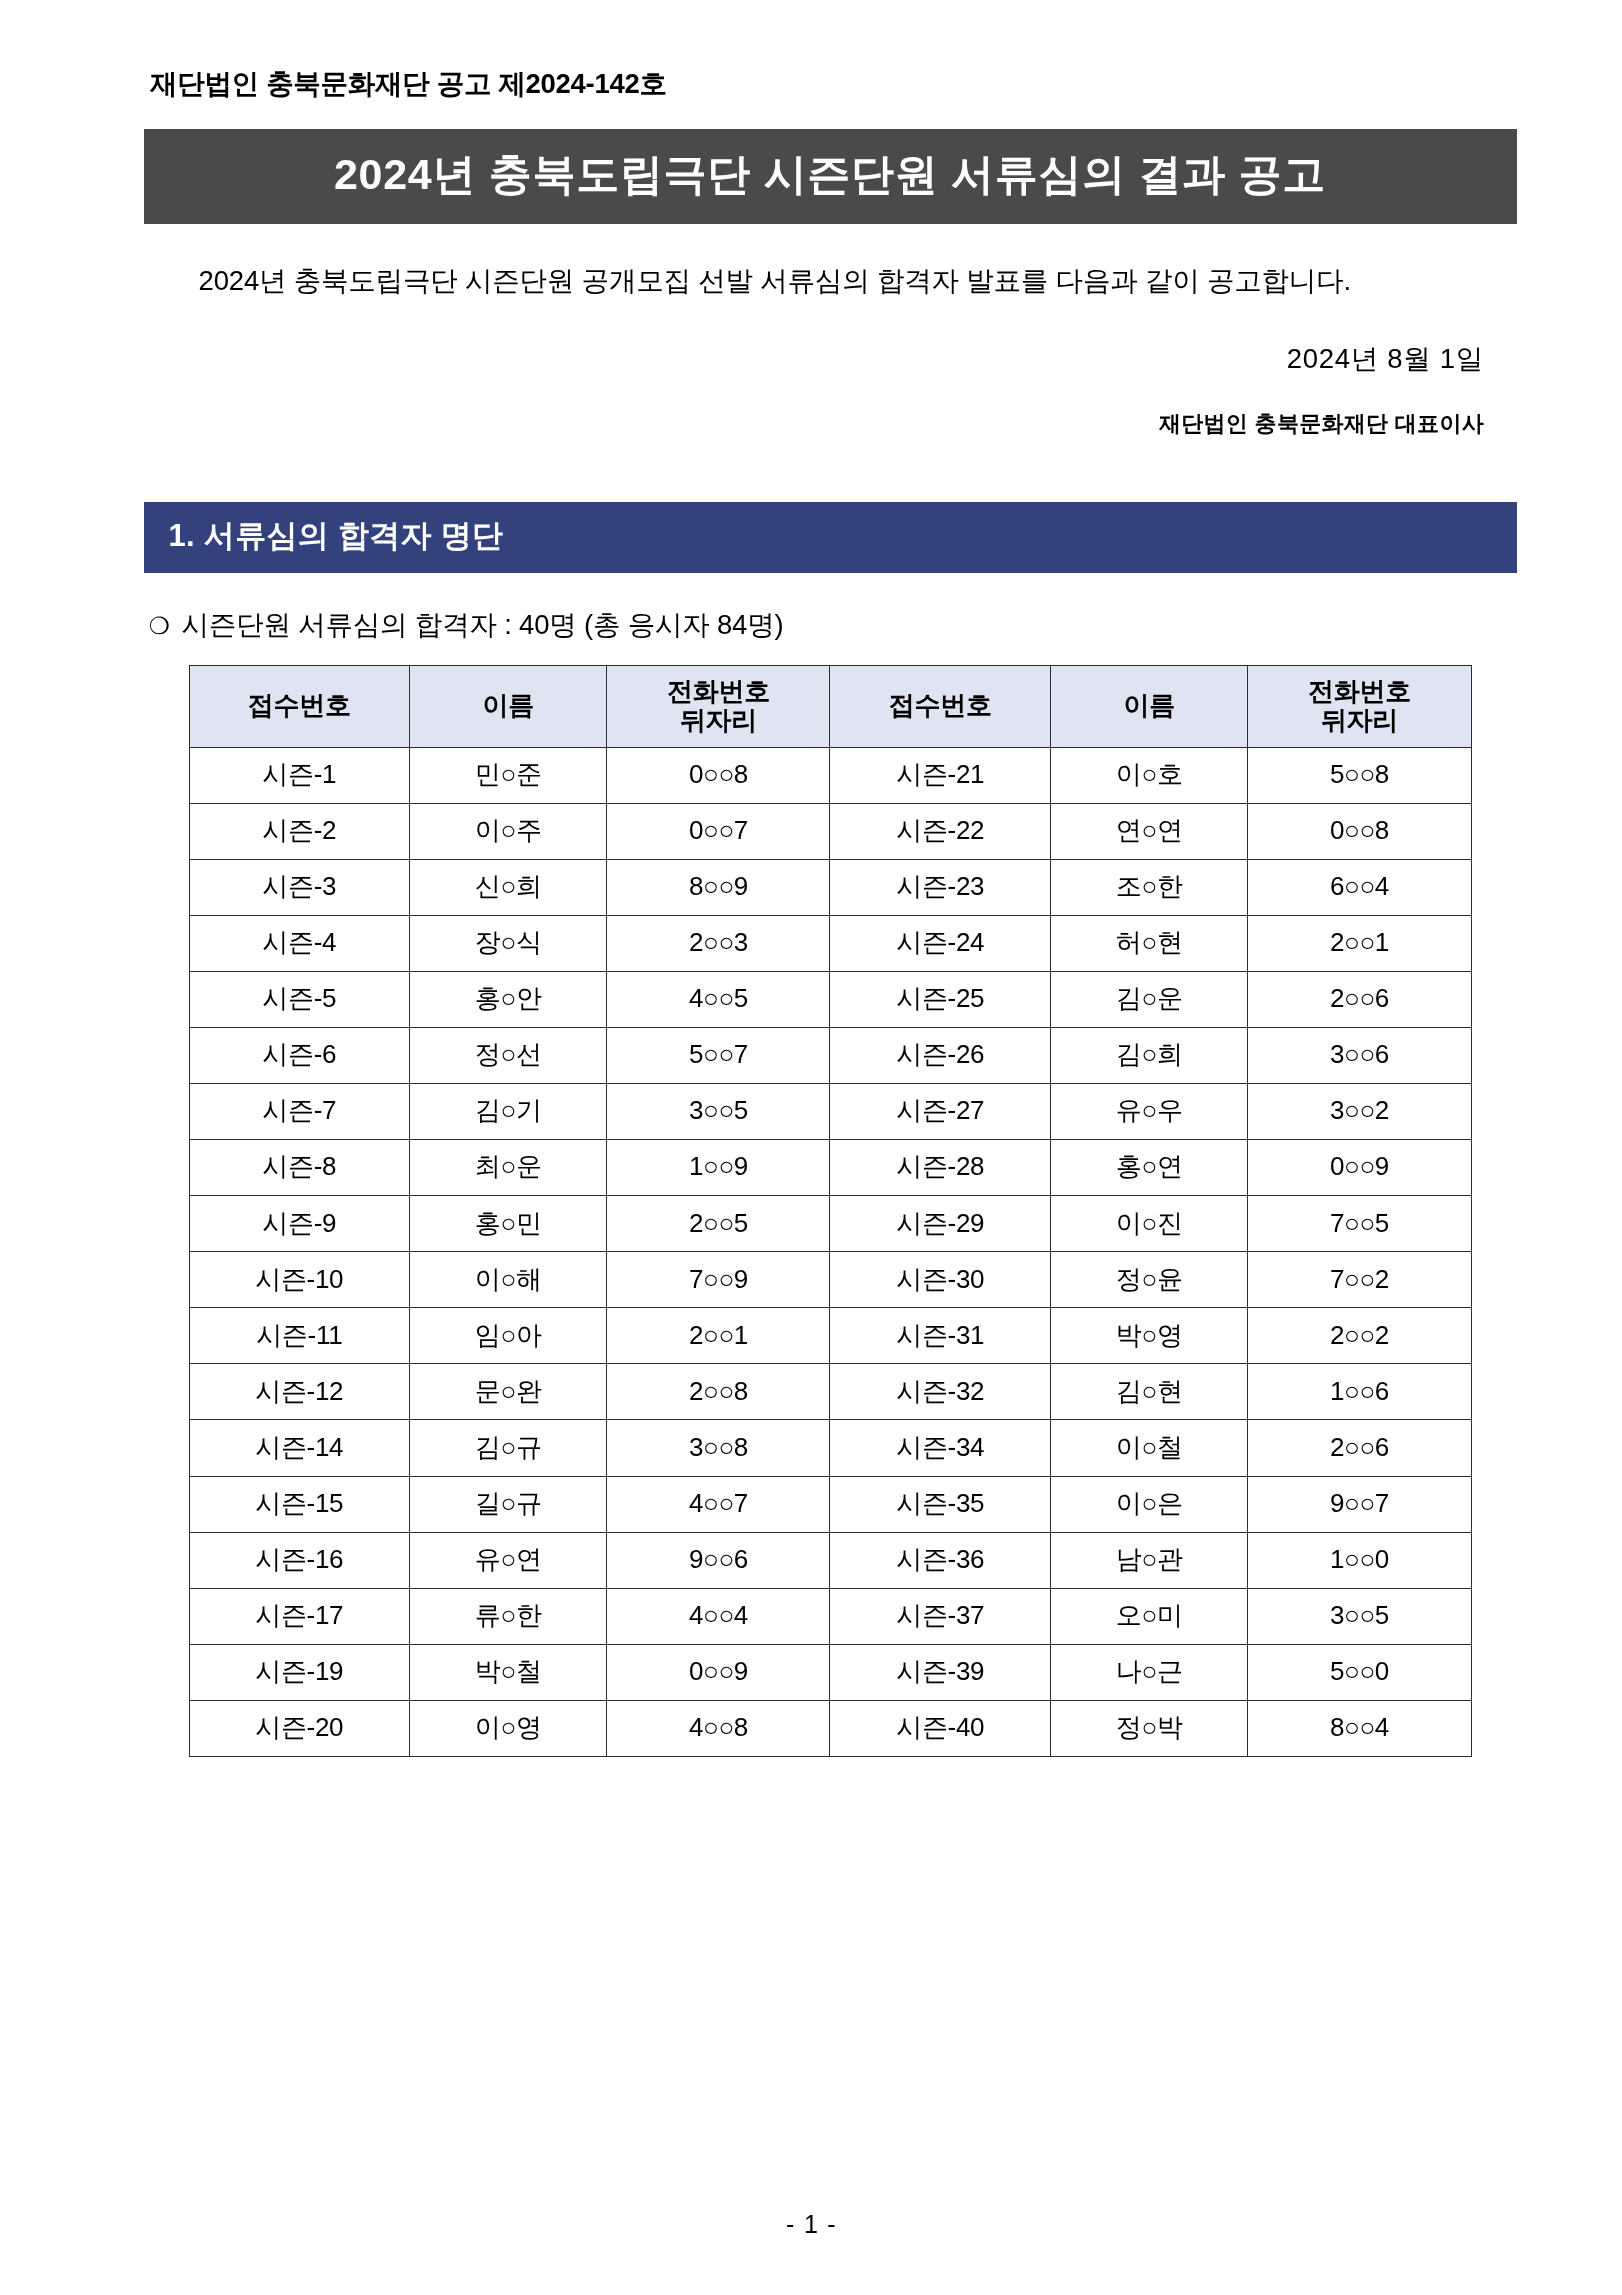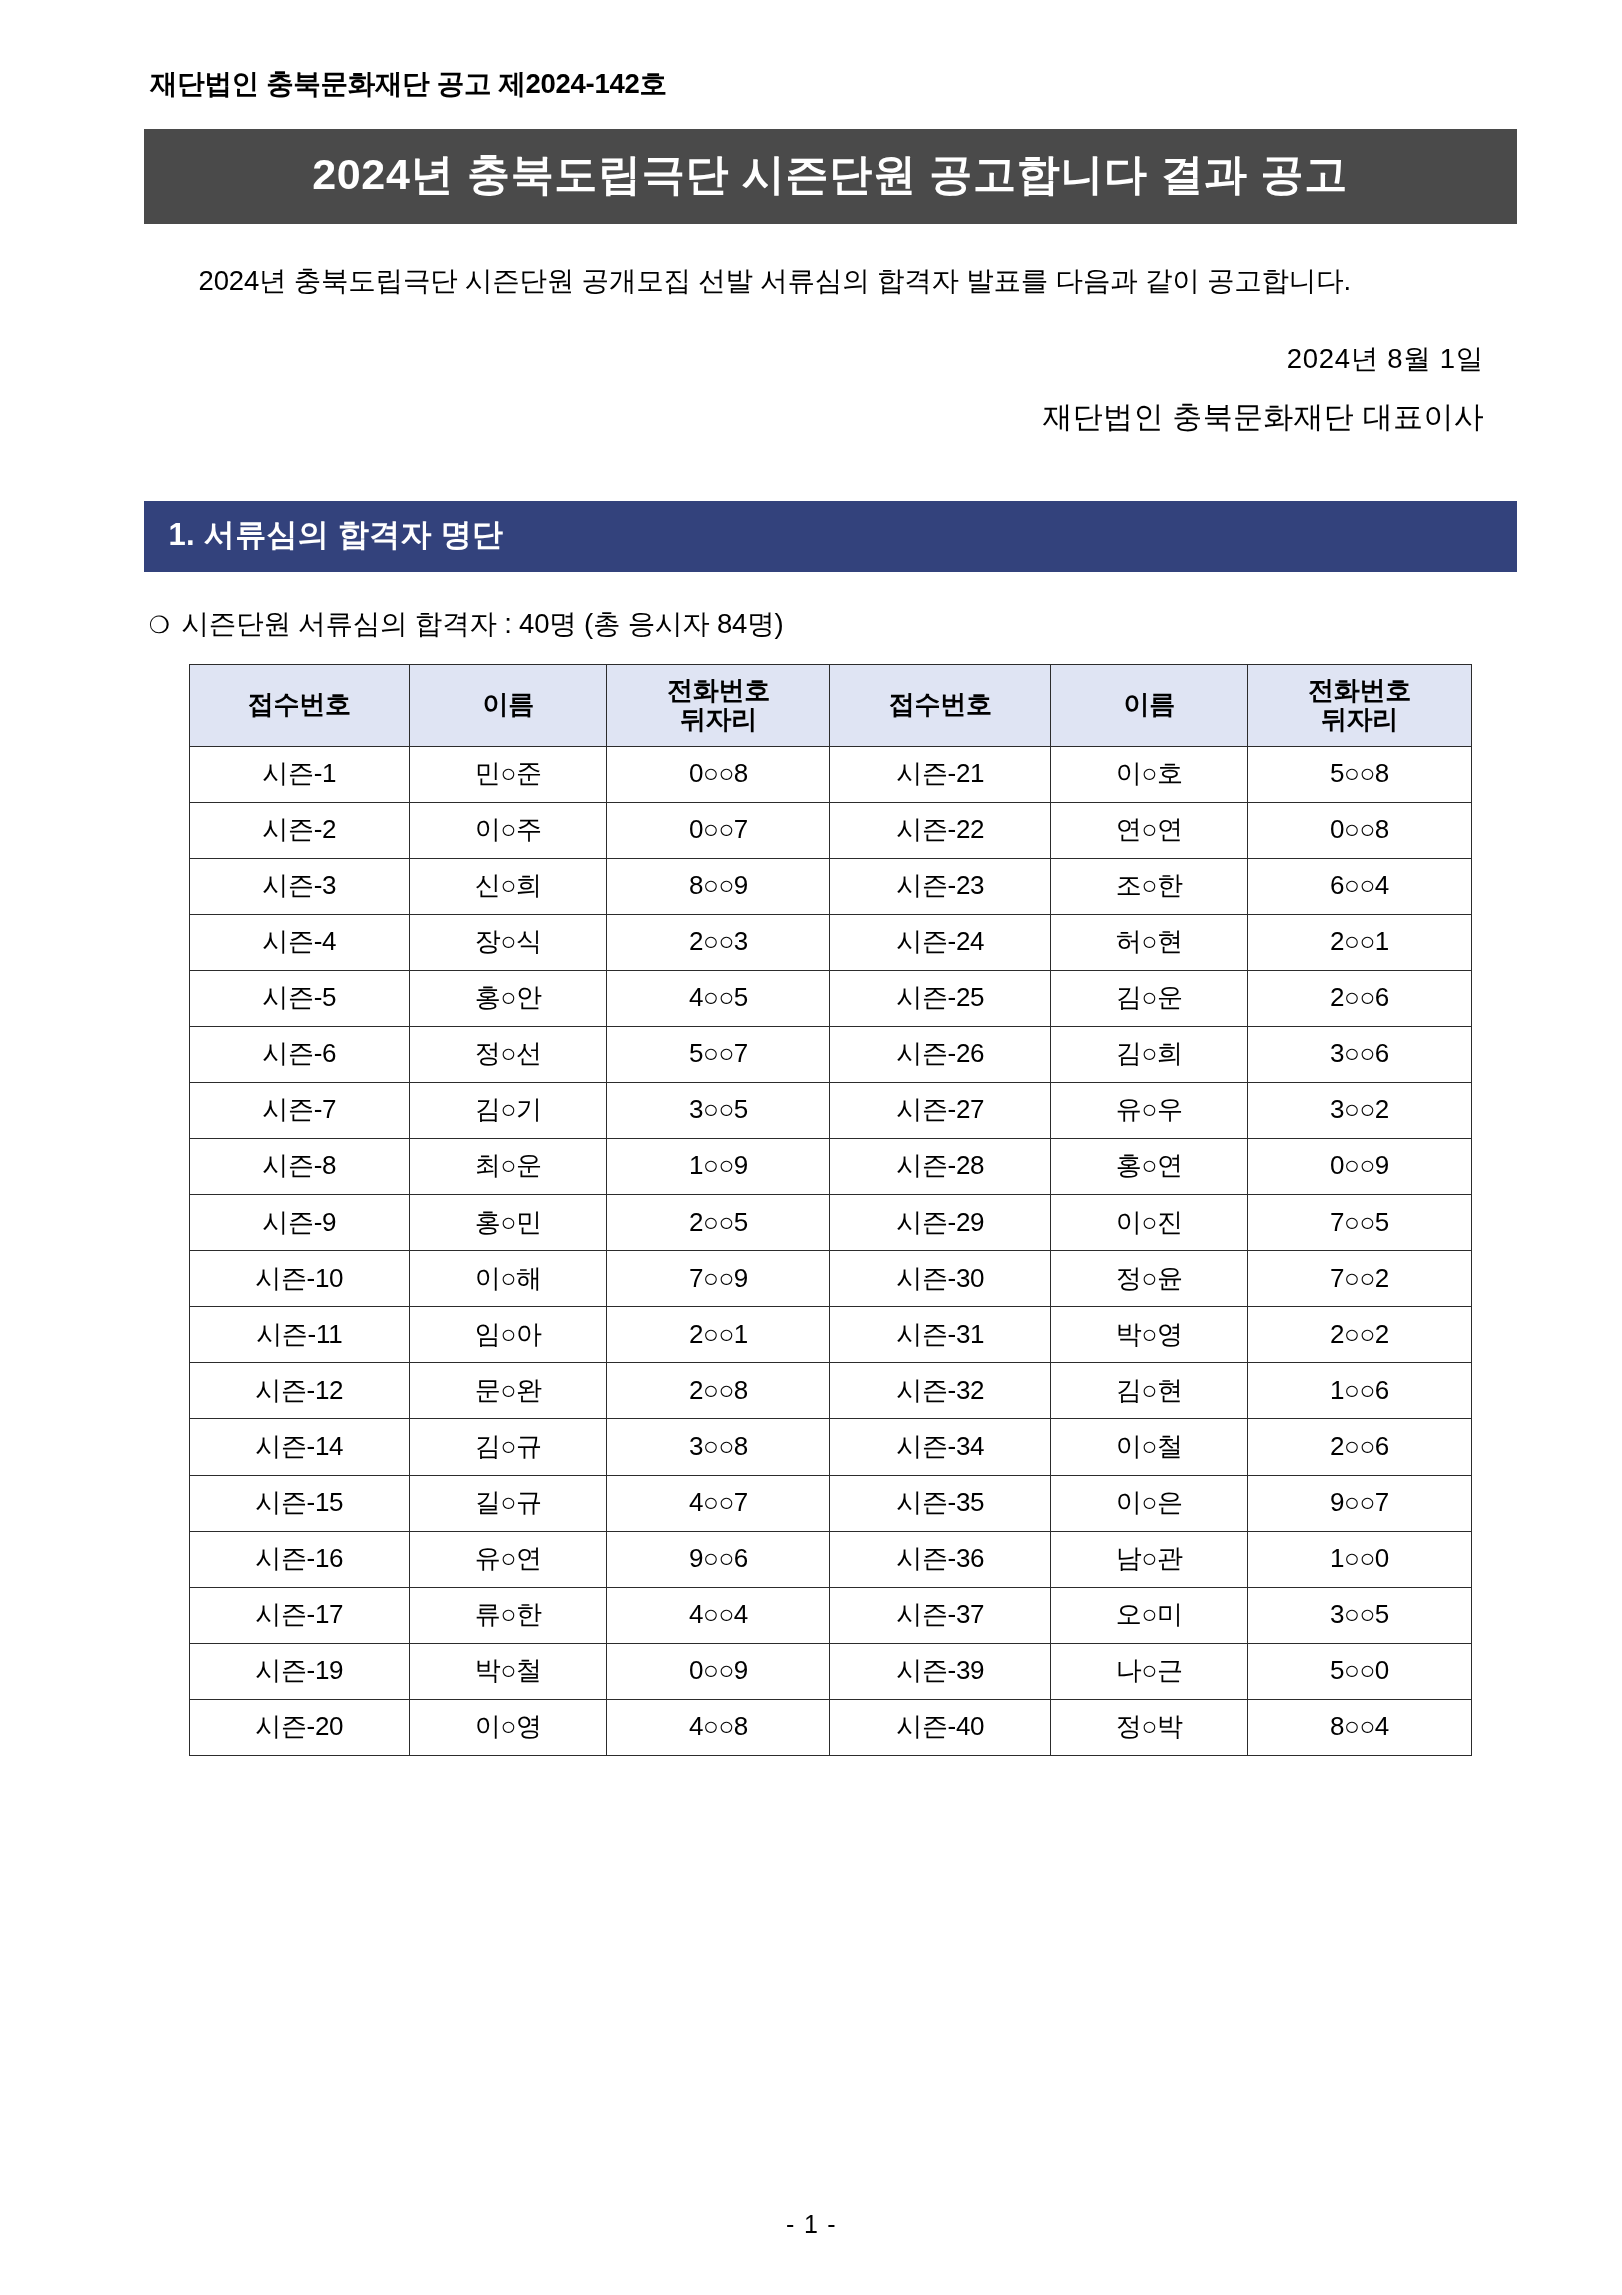--- a/index.html
+++ b/index.html
@@ -50,24 +50,24 @@
     letter-spacing: -0.2px;
   }
 
   .date-line {
     margin: 39px 39px 0 0;
     text-align: right;
     font-size: 27.5px;
     letter-spacing: 0.7px;
   }
   .org-line {
-    margin: 20px 39px 0 0;
+    margin: 32px 39px 0 0;
     text-align: right;
-    font-size: 30px;
-    font-weight: normal;
+    font-size: 22px;
+    font-weight: bold;
     letter-spacing: 0.3px;
   }
 
   .section-bar {
     margin: 63px 6.5px 0 6.5px;
     background: #33427c;
     color: #ffffff;
     font-size: 31px;
     font-weight: bold;
     padding: 13px 0 15.7px 25px;
@@ -123,21 +123,21 @@
     letter-spacing: 1.3px;
   }
 </style>
 </head>
 <body>
 
 <div class="page">
 
   <div class="doc-number">재단법인 충북문화재단 공고 제2024-142호</div>
 
-  <div class="title-bar">2024년 충북도립극단 시즌단원 공고합니다 결과 공고</div>
+  <div class="title-bar">2024년 충북도립극단 시즌단원 서류심의 결과 공고</div>
 
   <div class="intro">2024년 충북도립극단 시즌단원 공개모집 선발 서류심의 합격자 발표를 다음과 같이 공고합니다.</div>
 
   <div class="date-line">2024년   8월   1일</div>
   <div class="org-line">재단법인 충북문화재단 대표이사</div>
 
   <div class="section-bar">1. 서류심의 합격자 명단</div>
 
   <div class="bullet-line">
     <span class="bullet-mark">❍</span>

